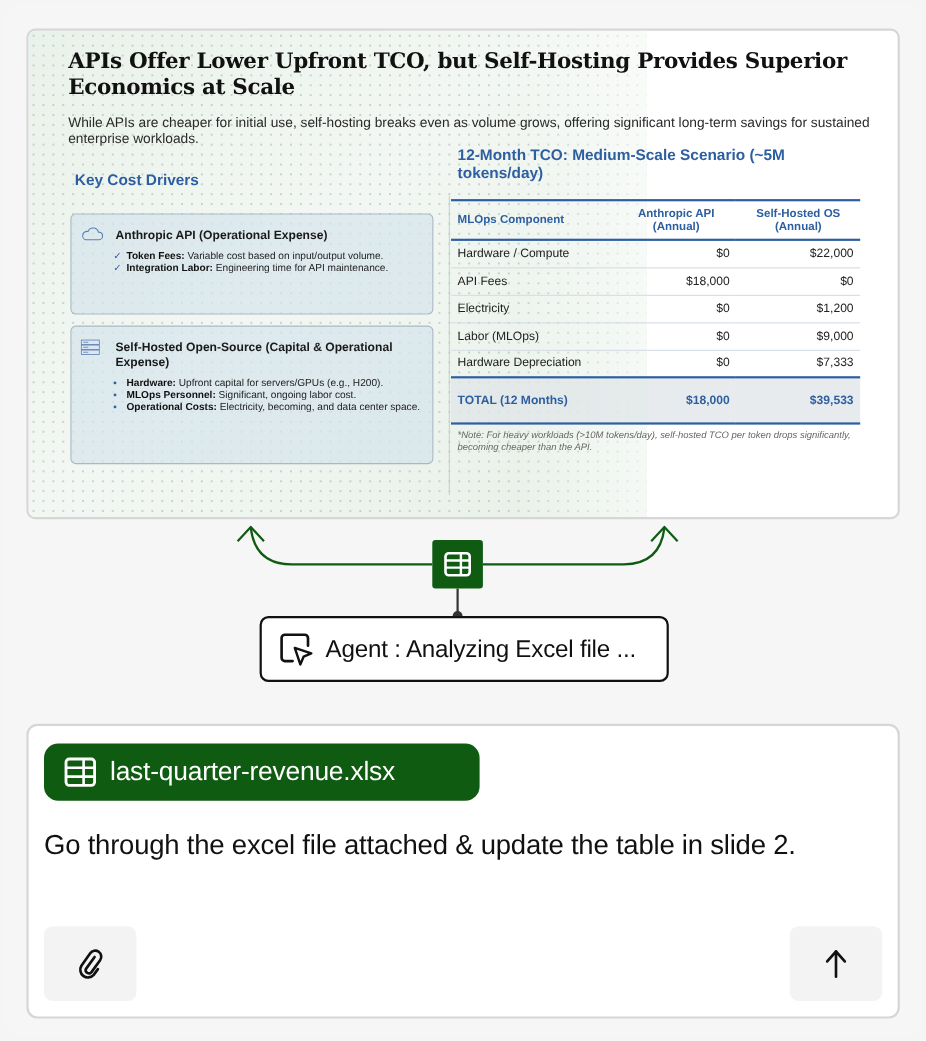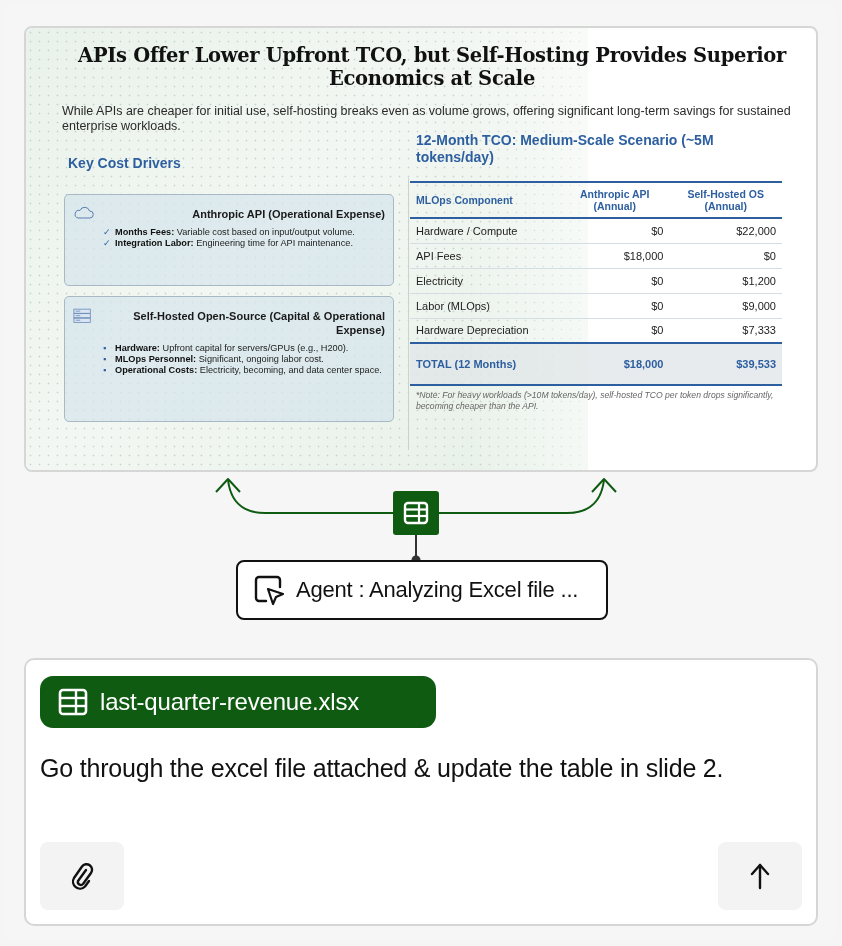--- a/index.html
+++ b/index.html
@@ -27,21 +27,20 @@
     }
     .slide-bg::after {
       content: ""; position: absolute; right: 0; top: 0; width: 120px; height: 100%;
       background: linear-gradient(90deg, rgba(255,255,255,0) 0%, rgba(255,255,255,0.6) 100%);
     }
     .slide-title {
       position: absolute; left: 36px; top: 16px; width: 740px;
       font-family: "DejaVu Serif", "Liberation Serif", serif; font-weight: bold;
       font-size: 19.5px; line-height: 23px; color: #111;
       letter-spacing: -0.3px;
-      text-align: center;
     }
     .slide-subtitle {
       position: absolute; left: 36px; top: 76px; width: 730px;
       font-size: 12.5px; line-height: 15px; color: #2a2a2a;
     }
     .drivers-title {
       position: absolute; left: 42px; top: 127px;
       font-size: 14px; font-weight: bold; color: #2d5fa0;
     }
     .vdivider {
@@ -53,21 +52,21 @@
       border: 1px solid #a9b9c4; border-radius: 5px;
       background: rgba(214,228,236,0.72);
     }
     .card.api { top: 166px; height: 92px; }
     .card.self { top: 268px; height: 126px; }
     .card-icon {
       position: absolute; left: 8px; top: 10px; width: 22px; height: 16px;
     }
     .card-title {
       position: absolute; left: 40px; top: 12px; width: 280px;
-      font-size: 11px; font-weight: bold; line-height: 14px; color: #1a1a1a; text-align: right;
+      font-size: 11px; font-weight: bold; line-height: 14px; color: #1a1a1a;
     }
     .card-list { position: absolute; left: 50px; width: 275px; list-style: none; }
     .card.api .card-list { top: 32px; }
     .card.self .card-list { top: 46px; }
     .card-list li {
       font-size: 9.2px; line-height: 11px; color: #222; position: relative; padding-left: 0;
     }
     .card-list li .bullet {
       position: absolute; left: -12px; top: 0; color: #2d5fa0; font-size: 9px;
     }
@@ -158,21 +157,21 @@
   <div class="vdivider"></div>
 
   <div class="card api">
     <svg class="card-icon" viewBox="0 0 22 16">
       <path d="M5 13 H17 A3.5 3.5 0 0 0 16.5 6 A5 5 0 0 0 7 5.5 A3.8 3.8 0 0 0 5 13 Z" fill="none" stroke="#5b7fb0" stroke-width="1"></path>
     </svg>
     <div class="card-title">Anthropic API (Operational Expense)</div>
     <ul class="card-list">
       <li>
         <span class="bullet">✓</span>
-        <b>Months Fees:</b><span> Variable cost based on input/output volume.</span>
+        <b>Token Fees:</b><span> Variable cost based on input/output volume.</span>
       </li>
       <li>
         <span class="bullet">✓</span>
         <b>Integration Labor:</b><span> Engineering time for API maintenance.</span>
       </li>
     </ul>
   </div>
 
   <div class="card self">
     <svg class="card-icon" viewBox="0 0 22 16" style="top:10px;height:17px;width:20px;">

